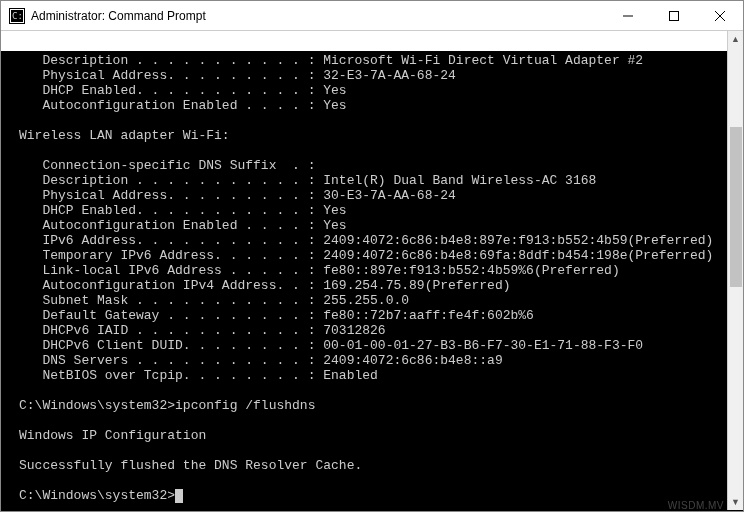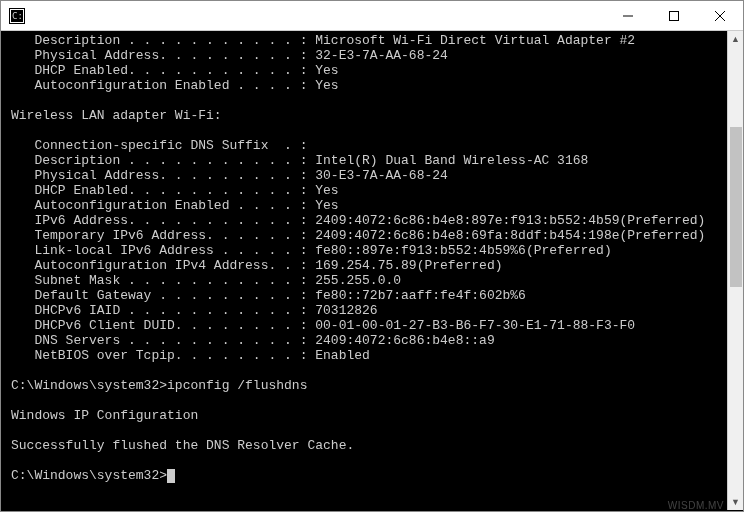--- a/index.html
+++ b/index.html
@@ -47,23 +47,24 @@
       display: inline-flex;
       align-items: center;
       justify-content: center;
       font-size: 10px;
       color: #000;
       cursor: pointer;
     }
     .terminal {
       flex: 1;
       background: #000;
-      padding: 2px 0 2px 10px;
+      padding: 2px 0 2px 18px;
       overflow-y: auto;
       overflow-x: hidden;
+      margin-top: 20px;
     }
     .terminal-inner {
       font-family: Consolas, "Courier New", monospace;
       font-size: 13px;
       line-height: 15px;
       color: #ccc;
       white-space: pre;
     }
     .scrollbar {
       position: absolute;
@@ -117,20 +118,21 @@
 <div class="window">
   <div class="titlebar">
     <span class="titlebar-icon">
       <svg width="16" height="16" viewBox="0 0 16 16">
         <rect x="0" y="0" width="16" height="16" fill="#000"></rect>
         <rect x="1" y="1" width="14" height="14" fill="#fff"></rect>
         <rect x="2" y="2" width="12" height="12" fill="#000"></rect>
         <text x="3" y="11" font-size="9" fill="#ccc" font-family="monospace">C:</text>
       </svg>
     </span>
+    <span class="titlebar-title">Administrator: Command Prompt</span>
     <span class="titlebar-spacer"></span>
     <div class="titlebar-btn">
       <svg width="10" height="10" viewBox="0 0 10 10">
           <line x1="0" y1="5" x2="10" y2="5" stroke="#000" stroke-width="1"></line>
         </svg>
     </div>
     <div class="titlebar-btn">
       <svg width="10" height="10" viewBox="0 0 10 10">
           <rect x="0.5" y="0.5" width="9" height="9" fill="none" stroke="#000" stroke-width="1"></rect>
         </svg>

